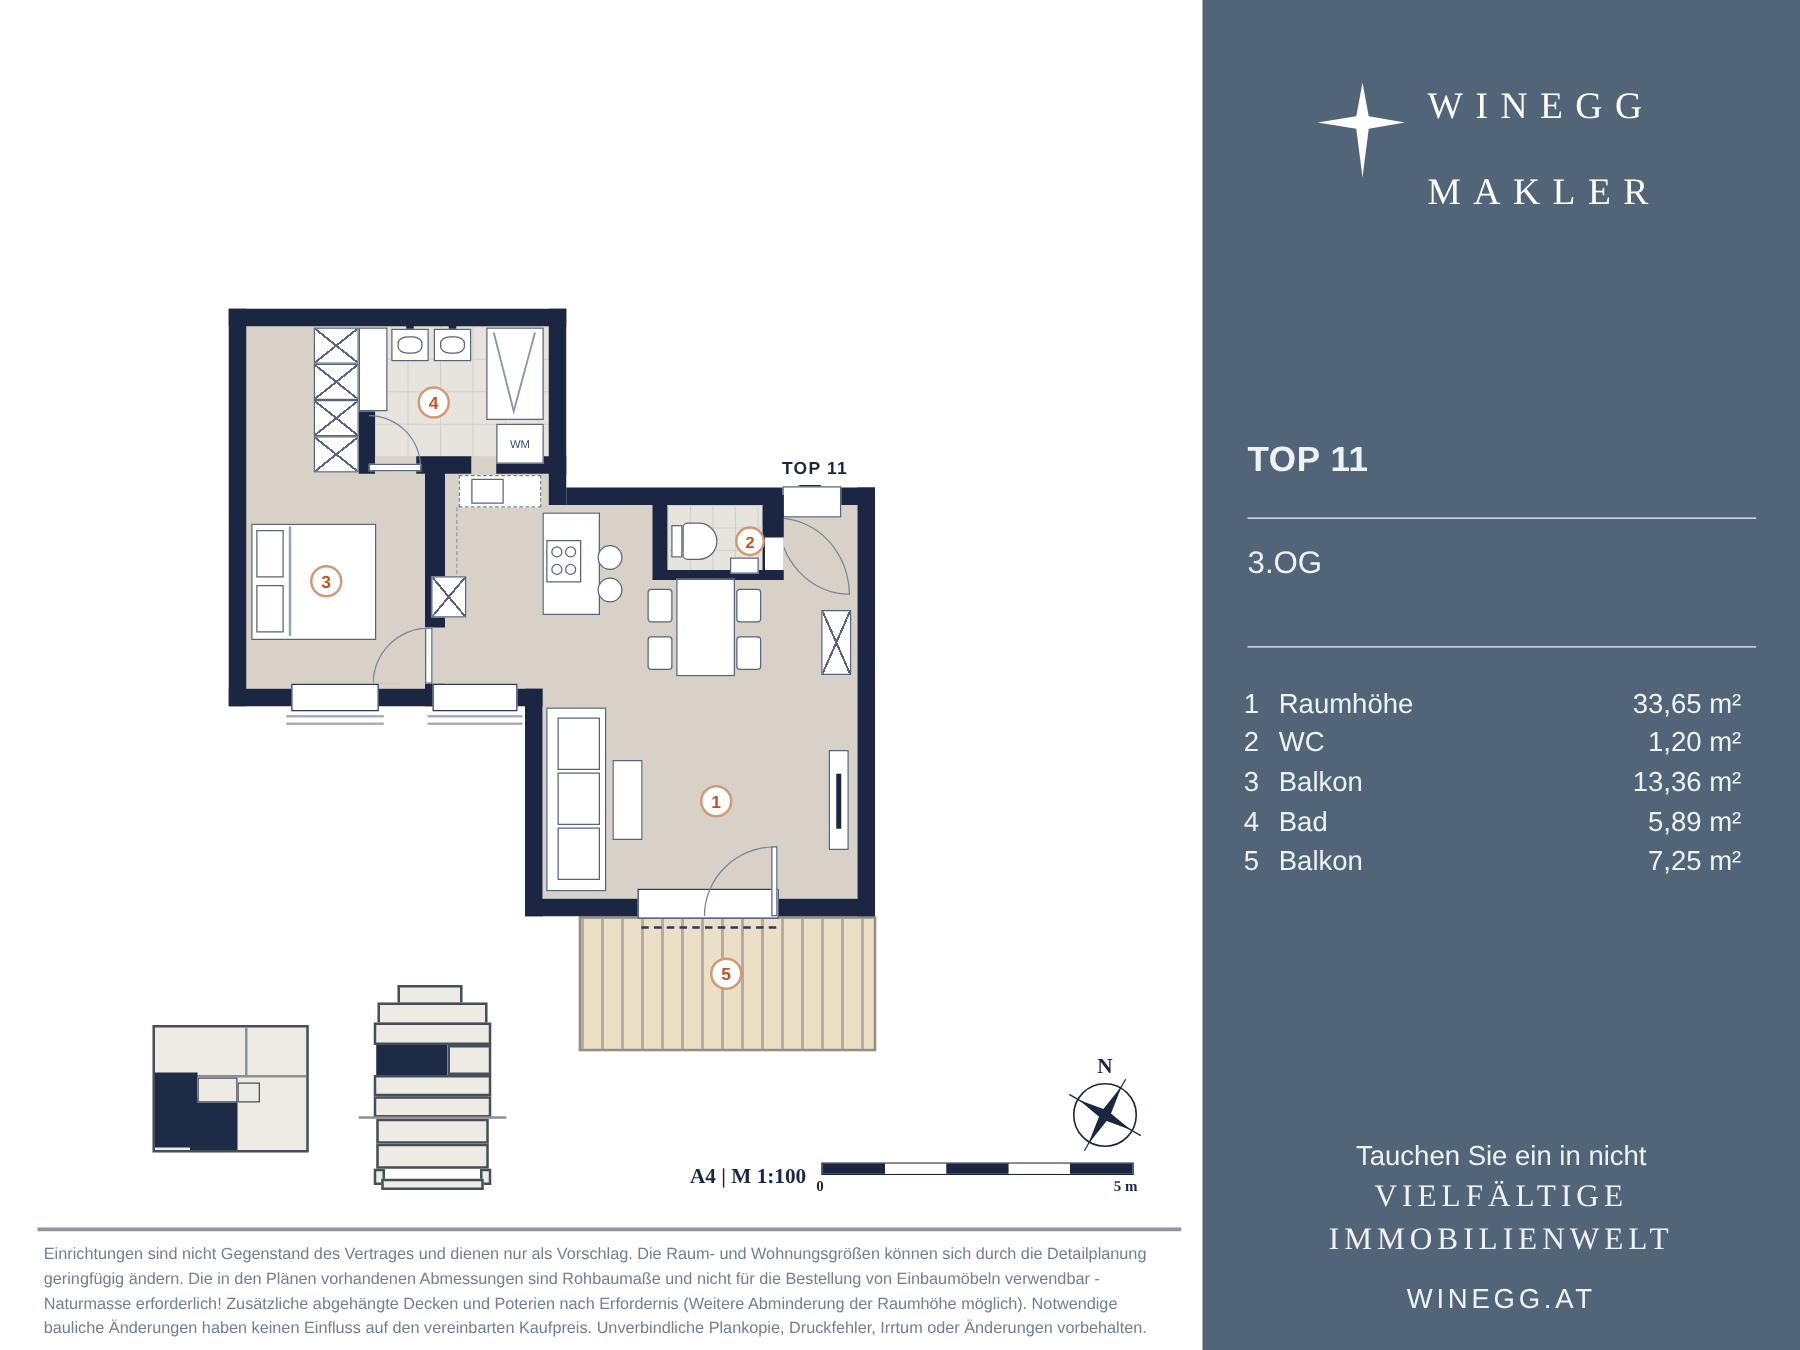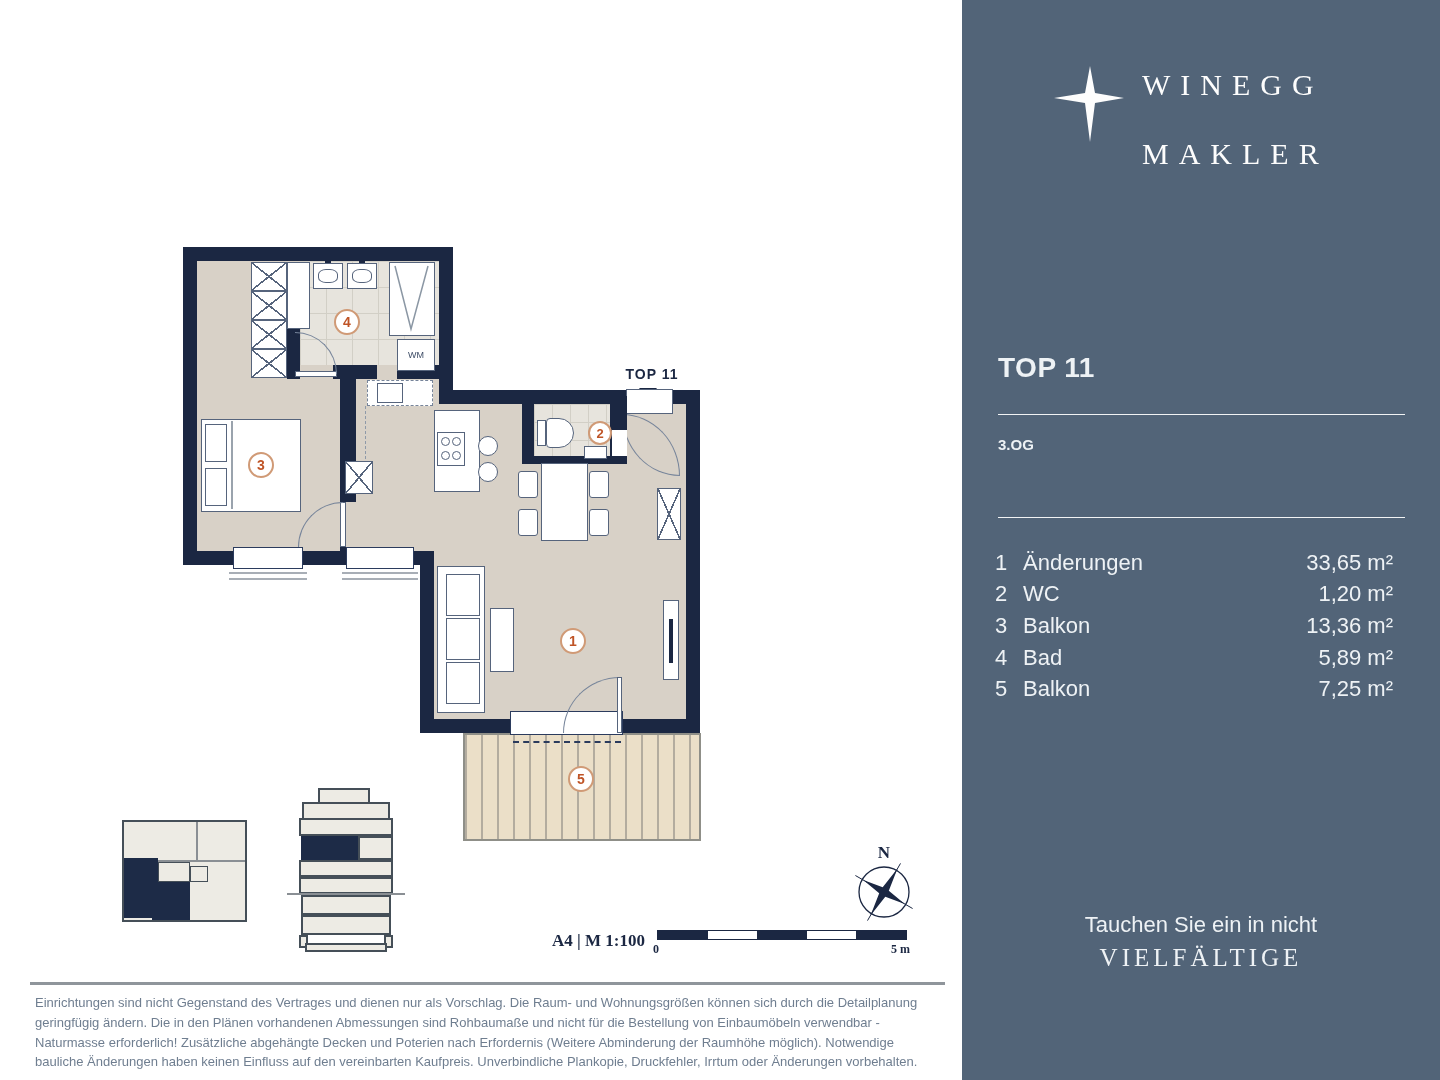--- a/index.html
+++ b/index.html
@@ -49,21 +49,21 @@
              color:#1b2742;font-size:12px;}
   .divider{position:absolute;background:#8f959b;}
   .disclaimer{position:absolute;color:#6f7e90;font-size:13px;line-height:19.8px;margin:0;}
   
   .sidebar{position:absolute;left:962px;top:0;width:478px;height:1080px;background:#526478;color:#eef2f5;}
   .logo-word{position:absolute;font-family:"Liberation Serif",serif;font-size:30px;
              letter-spacing:10px;color:#fdfdfd;}
   .address{position:absolute;left:0;right:0;text-align:center;font-size:20px;letter-spacing:0.4px;}
   .unit-title{position:absolute;font-size:28px;font-weight:bold;letter-spacing:0.5px;}
   .hr{position:absolute;height:1px;background:rgba(255,255,255,0.92);}
-  .kv-bold{font-size:15px;font-weight:bold;}
+  .kv-bold{font-size:25px;font-weight:normal;}
   .room-row{display:flex;align-items:center;height:31.6px;font-size:22px;}
   .room-num{width:28px;}
   .room-name{flex:1;}
   .room-area{text-align:right;}
   .tag-sans{position:absolute;left:0;right:0;text-align:center;font-size:22px;}
   .tag-serif{position:absolute;left:0;right:0;text-align:center;font-family:"Liberation Serif",serif;
              font-size:25px;letter-spacing:4px;}
   .website{position:absolute;left:0;right:0;text-align:center;font-size:22px;letter-spacing:3px;}
 </style>
 </head>
@@ -247,21 +247,21 @@
 
     <div class="unit-title" style="left:36px;top:352px;">TOP 11</div>
     <div class="hr" style="left:36px;right:35px;top:414px;"></div>
 
     <div class="kv-bold abs" style="left:36px;top:436px;">3.OG</div>
     <div class="hr" style="left:36px;right:35px;top:517px;"></div>
 
     <div class="abs" style="left:33px;right:47px;top:547px;">
       <div class="room-row">
         <span class="room-num">1</span>
-        <span class="room-name">Änderungen</span>
+        <span class="room-name">Raumhöhe</span>
         <span class="room-area">33,65 m²</span>
       </div>
       <div class="room-row">
         <span class="room-num">2</span>
         <span class="room-name">WC</span>
         <span class="room-area">1,20 m²</span>
       </div>
       <div class="room-row">
         <span class="room-num">3</span>
         <span class="room-name">Balkon</span>
@@ -274,15 +274,17 @@
       </div>
       <div class="room-row">
         <span class="room-num">5</span>
         <span class="room-name">Balkon</span>
         <span class="room-area">7,25 m²</span>
       </div>
     </div>
 
     <div class="tag-sans" style="top:912px;">Tauchen Sie ein in nicht</div>
     <div class="tag-serif" style="top:944px;">VIELFÄLTIGE</div>
+    <div class="tag-serif" style="top:978px;">IMMOBILIENWELT</div>
+    <div class="website" style="top:1026px;">WINEGG.AT</div>
   </aside>
 
 </div>
 
 </body></html>

